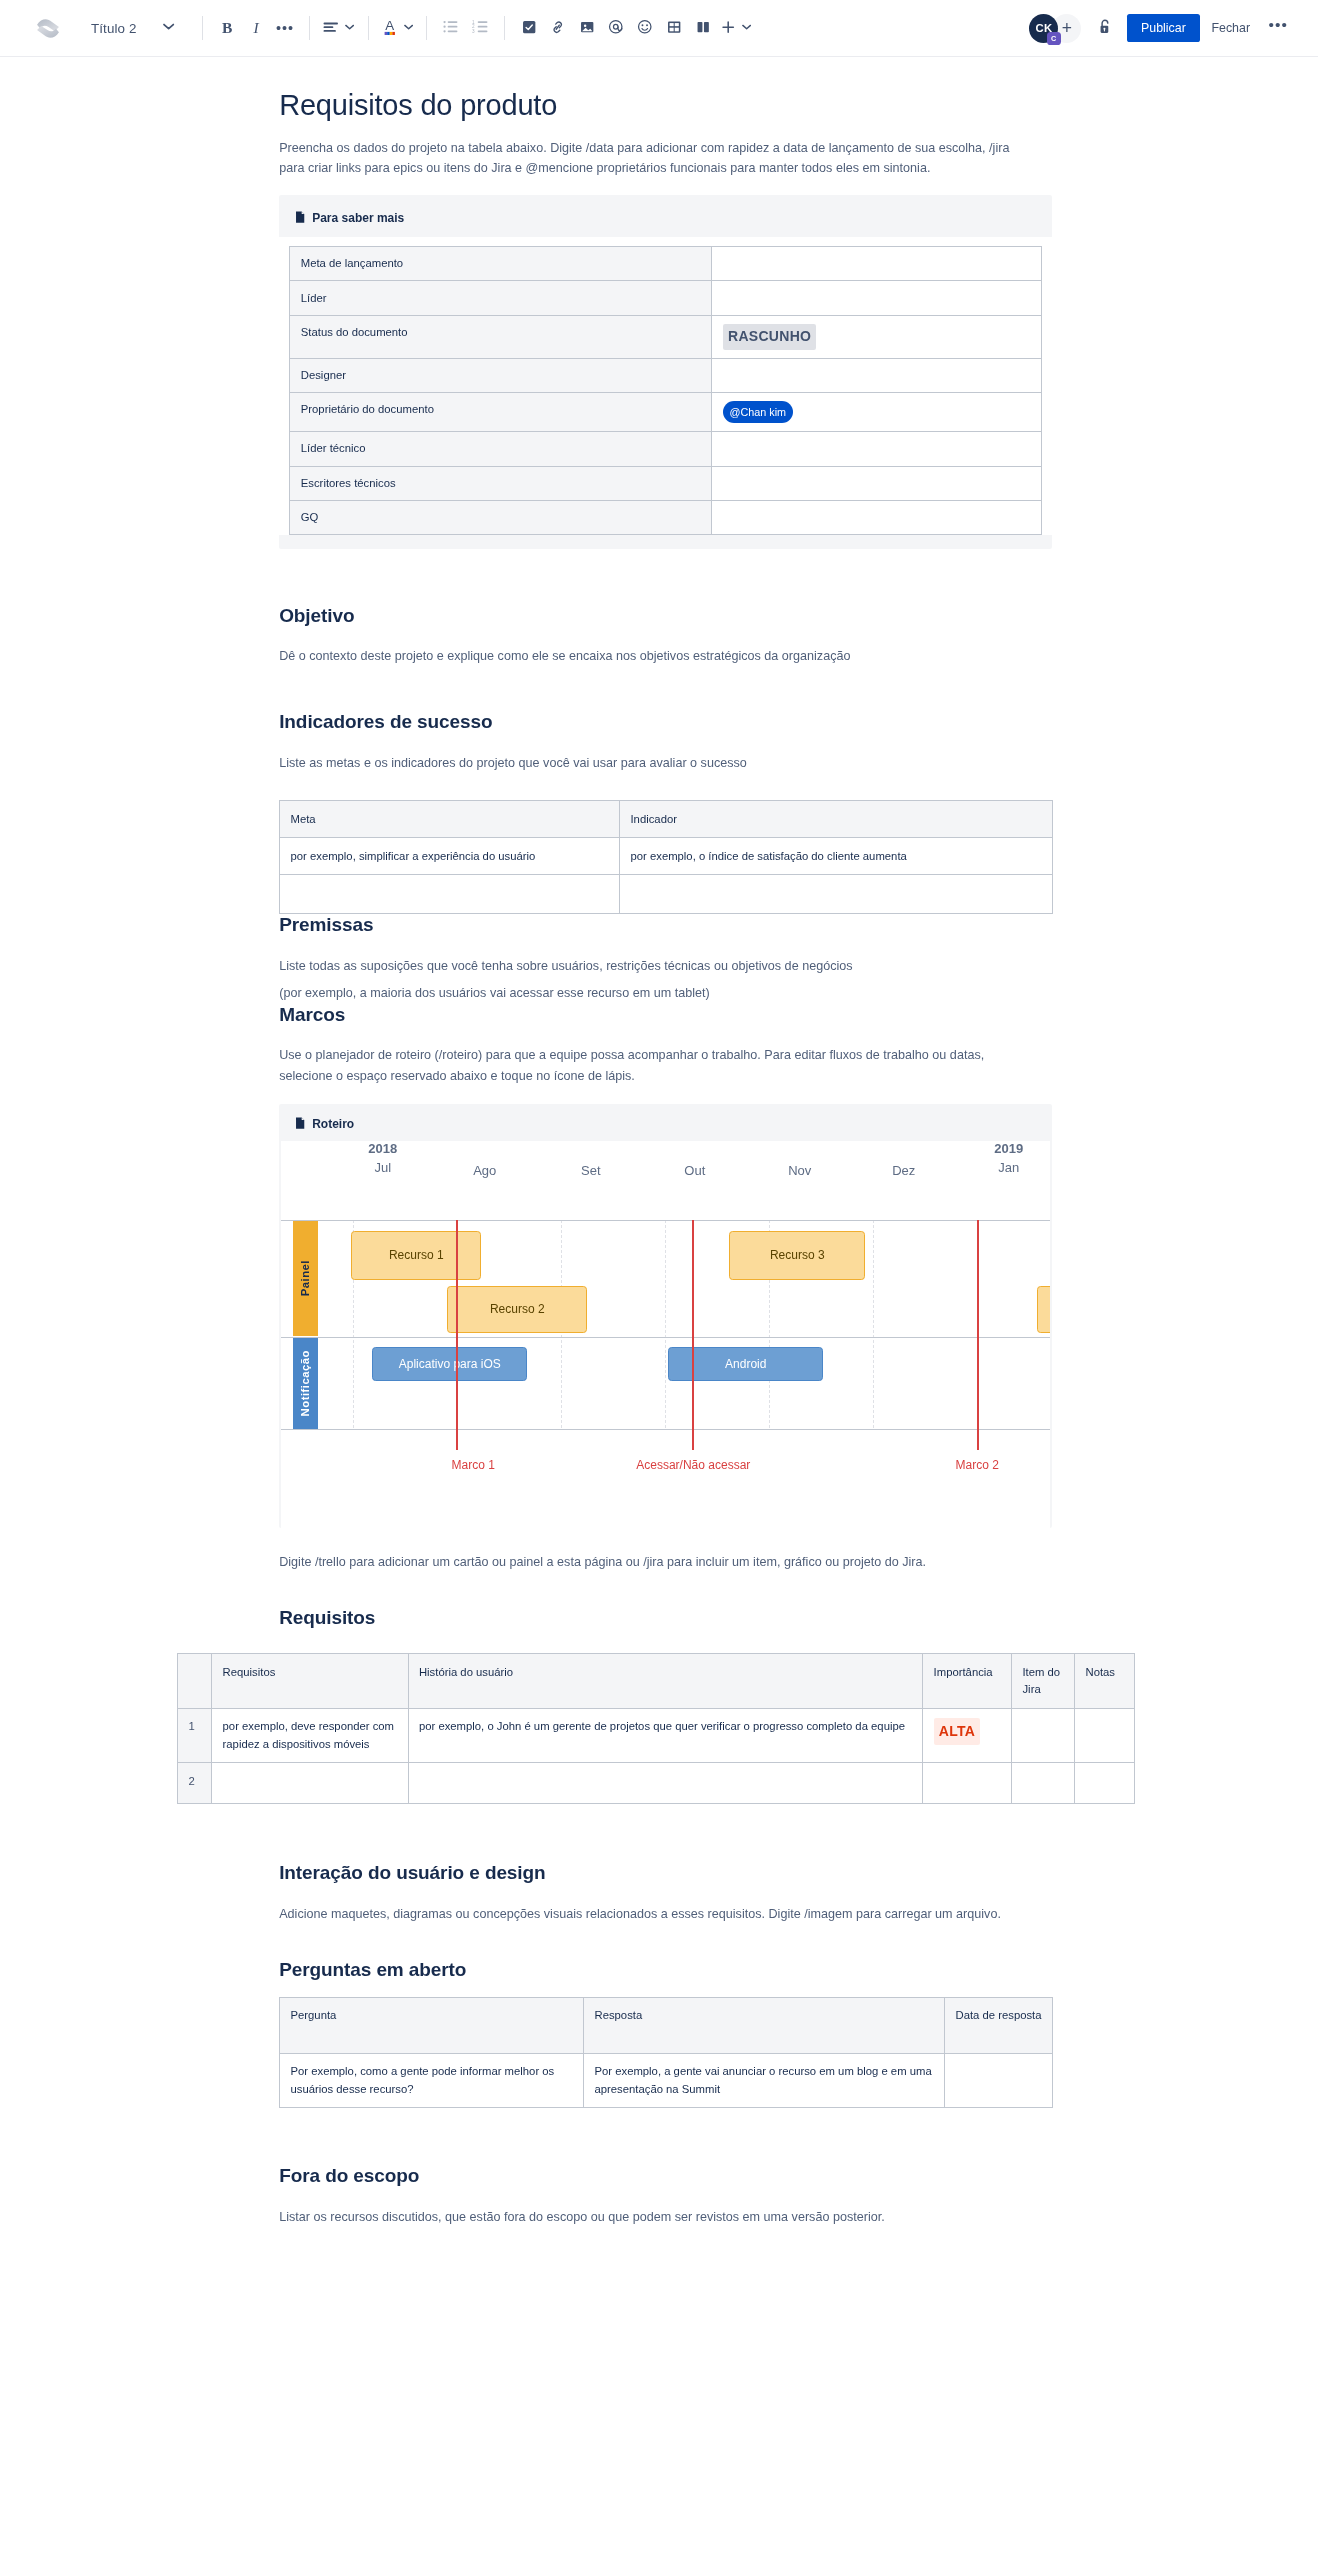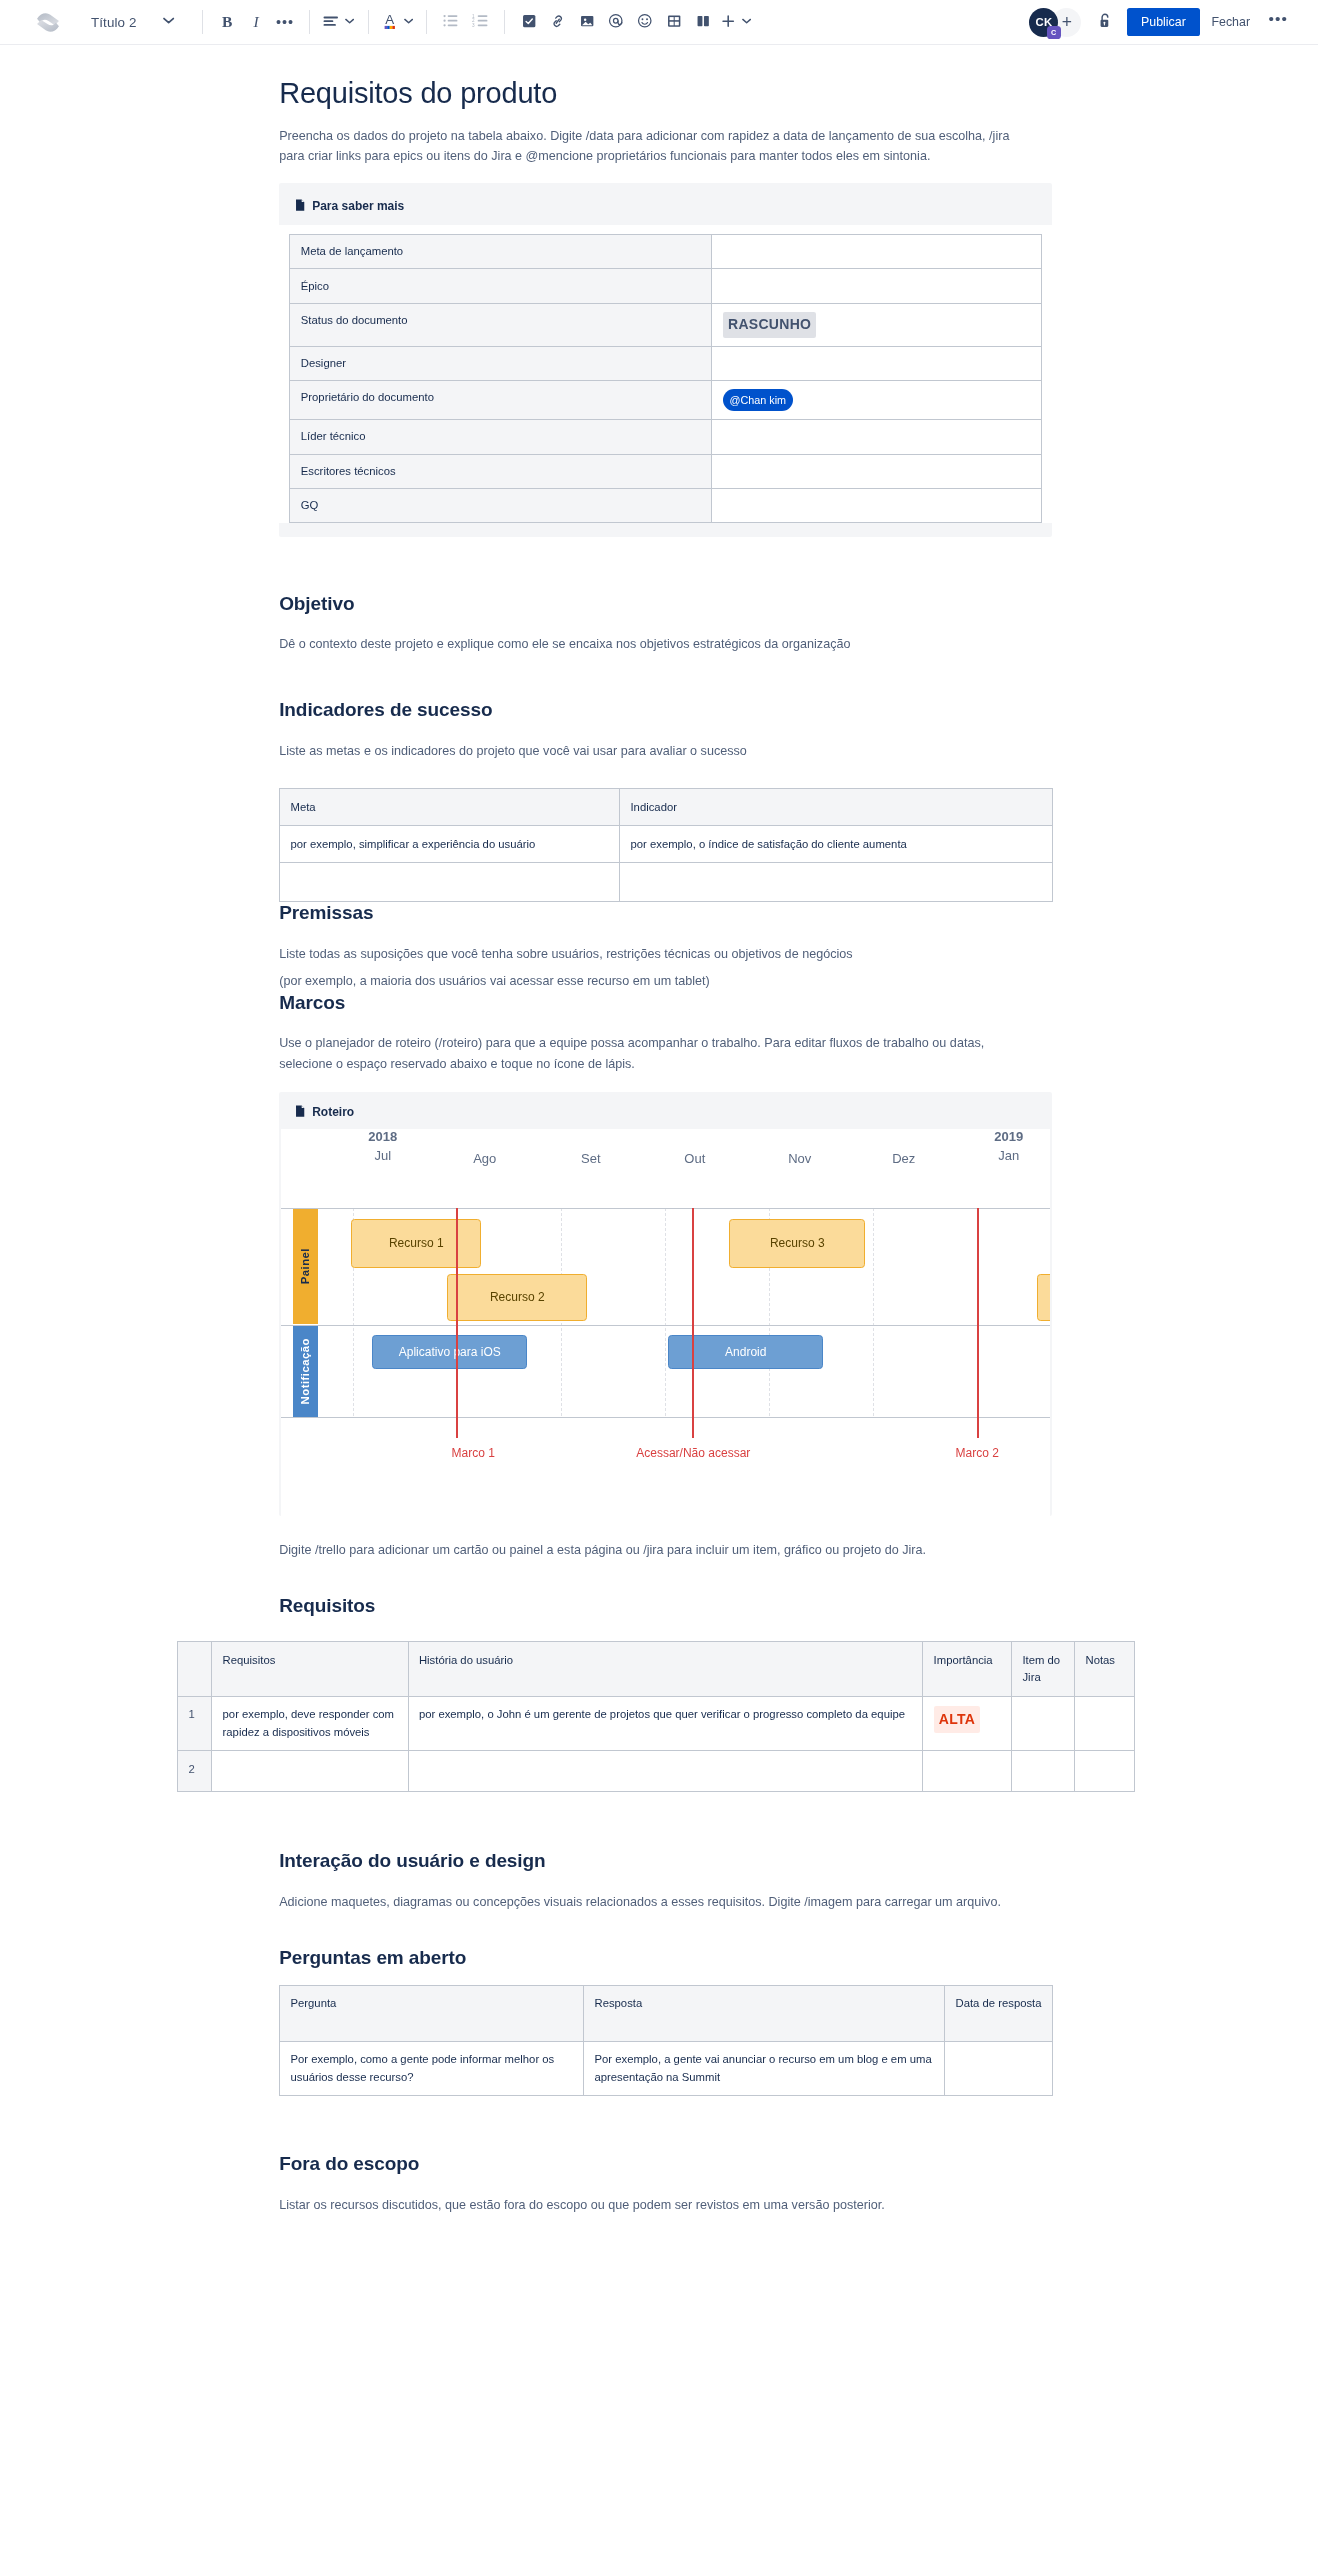--- a/index.html
+++ b/index.html
@@ -7,21 +7,21 @@
   html, body {
     width: 1319px;
     background: #ffffff;
     font-family: "Liberation Sans", sans-serif;
     color: #172b4d;
   }
   body { width: 1319px; min-height: 2634px; position: relative; }
 
   
   .toolbar {
-    height: 45px;
+    height: 57px;
     width: 1319px;
     background: #ffffff;
     border-bottom: 1px solid #ebecf0;
     display: flex;
     align-items: center;
     padding: 0 24px 0 32px;
     position: relative;
   }
   .tb-left { display: flex; align-items: center; flex: 1 1 auto; }
   .tb-right { display: flex; align-items: center; gap: 0; }
@@ -475,21 +475,21 @@
       <span class="ptitle">Para saber mais</span>
     </div>
     <div class="panel-inner">
       <table class="atl">
         <tbody>
           <tr>
             <td class="keycol" style="width:422px;">Meta de lançamento</td>
             <td style="width:330px;"></td>
           </tr>
           <tr>
-            <td class="keycol">Épico</td>
+            <td class="keycol">Líder</td>
             <td></td>
           </tr>
           <tr>
             <td class="keycol">Status do documento</td>
             <td>
               <span class="lozenge">RASCUNHO</span>
             </td>
           </tr>
           <tr>
             <td class="keycol">Designer</td>

